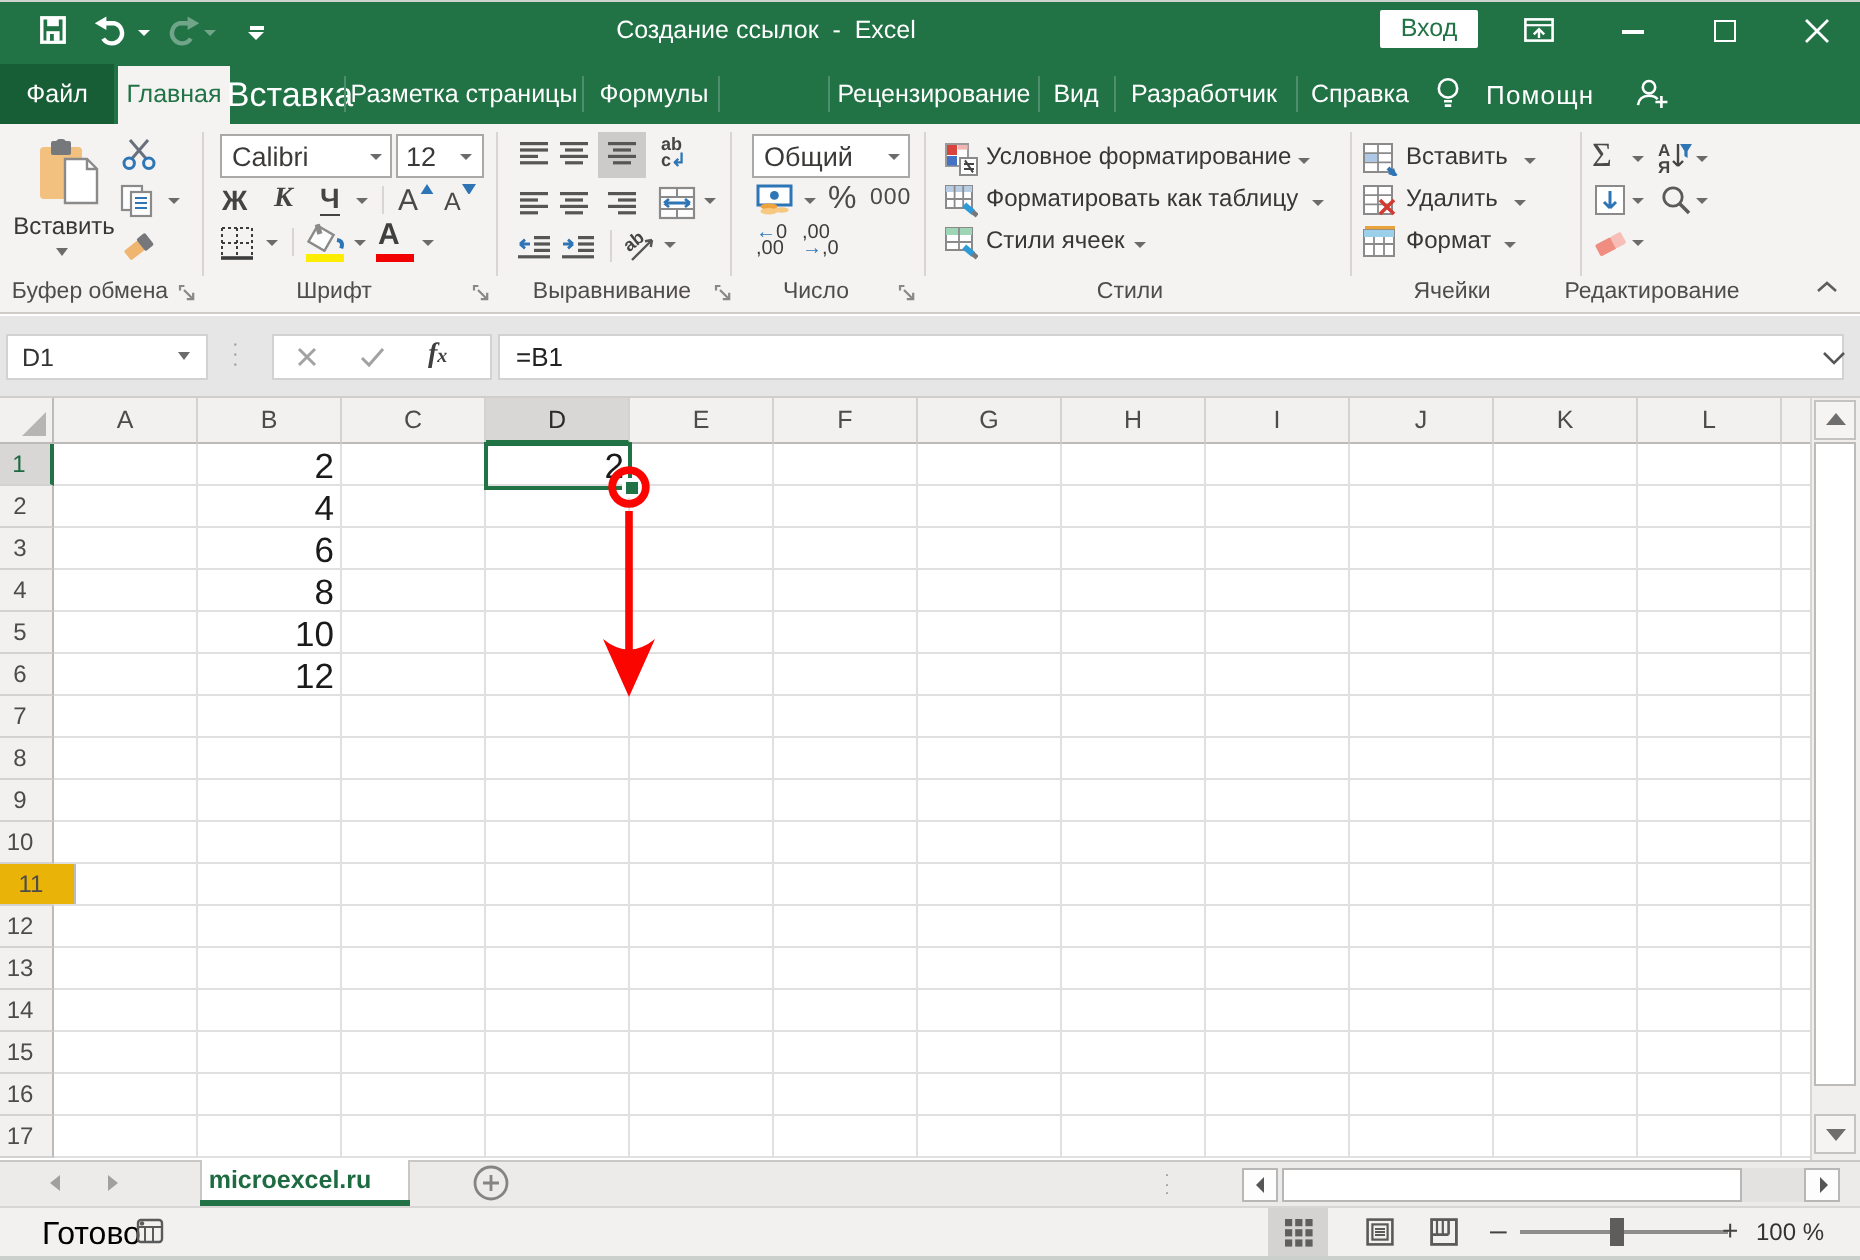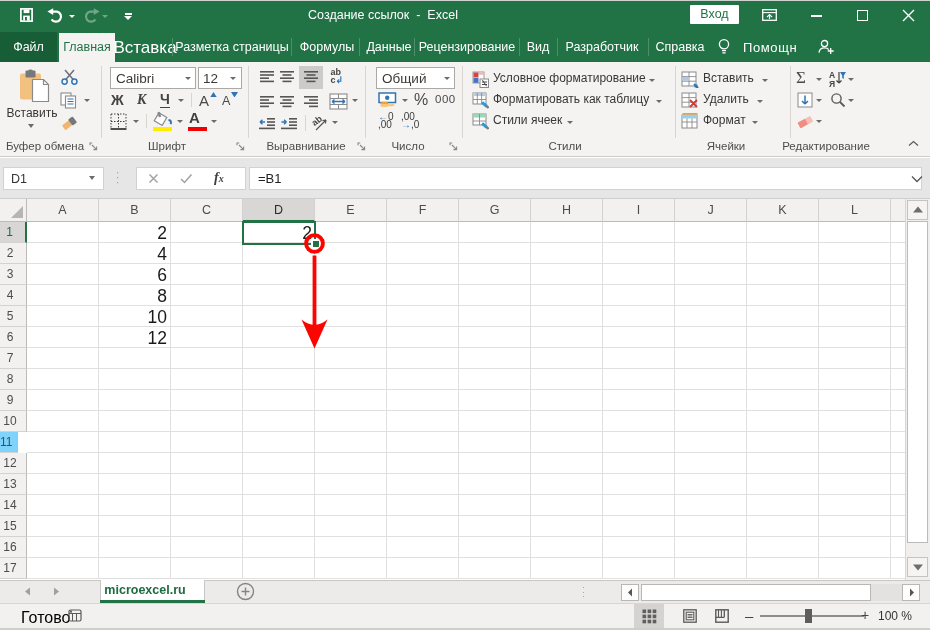--- a/index.html
+++ b/index.html
@@ -52,21 +52,20 @@
 <div class="a" style="left:857px;top:10px;width:11px;height:11px;border:1.4px solid #fff"></div>
 <svg class="a" style="left:902px;top:9px" width="13" height="13" viewBox="0 0 13 13">
  <path d="M1 1 L12 12 M12 1 L1 12" stroke="#fff" stroke-width="1.4"></path>
 </svg>
 <div class="a" style="left:0;top:32px;width:930px;height:30px;background:#217346"></div>
 <div class="a" style="left:0;top:32px;width:57px;height:30px;background:#175d35;color:#fff;font-size:12.5px;text-align:center;line-height:30px">Файл</div>
 <div class="a" style="left:59px;top:33px;width:56px;height:29px;background:#f4f3f2;color:#217346;font-size:12.5px;text-align:center;line-height:29px">Главная</div>
 <div class="a" style="left:55px;top:32px;width:180px;color:#fff;font-size:17px;text-align:center;line-height:31px">Вставка</div>
 <div class="a" style="left:142px;top:32px;width:180px;color:#fff;font-size:12.5px;text-align:center;line-height:31px">Разметка страницы</div>
 <div class="a" style="left:237px;top:32px;width:180px;color:#fff;font-size:12.5px;text-align:center;line-height:31px">Формулы</div>
-<div class="a" style="left:299px;top:32px;width:180px;color:#fff;font-size:12.5px;text-align:center;line-height:31px">Данные</div>
 <div class="a" style="left:377px;top:32px;width:180px;color:#fff;font-size:12.5px;text-align:center;line-height:31px">Рецензирование</div>
 <div class="a" style="left:448px;top:32px;width:180px;color:#fff;font-size:12.5px;text-align:center;line-height:31px">Вид</div>
 <div class="a" style="left:512px;top:32px;width:180px;color:#fff;font-size:12.5px;text-align:center;line-height:31px">Разработчик</div>
 <div class="a" style="left:590px;top:32px;width:180px;color:#fff;font-size:12.5px;text-align:center;line-height:31px">Справка</div>
 <div class="a" style="left:171.5px;top:38px;width:1px;height:18px;background:#4d8f6c"></div>
 <div class="a" style="left:291px;top:38px;width:1px;height:18px;background:#4d8f6c"></div>
 <div class="a" style="left:358.5px;top:38px;width:1px;height:18px;background:#4d8f6c"></div>
 <div class="a" style="left:414px;top:38px;width:1px;height:18px;background:#4d8f6c"></div>
 <div class="a" style="left:518.5px;top:38px;width:1px;height:18px;background:#4d8f6c"></div>
 <div class="a" style="left:557px;top:38px;width:1px;height:18px;background:#4d8f6c"></div>
@@ -401,21 +400,21 @@
 <div class="a" style="left:0;top:222px;width:27px;height:21px;background:#d8d7d5;border-right:2px solid #217346;border-bottom:1px solid #d4d2d0;color:#1d6a42;font-size:12px;text-align:center;line-height:20px;padding-right:6px">1</div>
 <div class="a" style="left:0;top:243px;width:27px;height:21px;background:#f2f1f0;border-right:1px solid #bdbbb9;border-bottom:1px solid #d4d2d0;color:#4e4c4a;font-size:12px;text-align:center;line-height:20px;padding-right:6px">2</div>
 <div class="a" style="left:0;top:264px;width:27px;height:21px;background:#f2f1f0;border-right:1px solid #bdbbb9;border-bottom:1px solid #d4d2d0;color:#4e4c4a;font-size:12px;text-align:center;line-height:20px;padding-right:6px">3</div>
 <div class="a" style="left:0;top:285px;width:27px;height:21px;background:#f2f1f0;border-right:1px solid #bdbbb9;border-bottom:1px solid #d4d2d0;color:#4e4c4a;font-size:12px;text-align:center;line-height:20px;padding-right:6px">4</div>
 <div class="a" style="left:0;top:306px;width:27px;height:21px;background:#f2f1f0;border-right:1px solid #bdbbb9;border-bottom:1px solid #d4d2d0;color:#4e4c4a;font-size:12px;text-align:center;line-height:20px;padding-right:6px">5</div>
 <div class="a" style="left:0;top:327px;width:27px;height:21px;background:#f2f1f0;border-right:1px solid #bdbbb9;border-bottom:1px solid #d4d2d0;color:#4e4c4a;font-size:12px;text-align:center;line-height:20px;padding-right:6px">6</div>
 <div class="a" style="left:0;top:348px;width:27px;height:21px;background:#f2f1f0;border-right:1px solid #bdbbb9;border-bottom:1px solid #d4d2d0;color:#4e4c4a;font-size:12px;text-align:center;line-height:20px;padding-right:6px">7</div>
 <div class="a" style="left:0;top:369px;width:27px;height:21px;background:#f2f1f0;border-right:1px solid #bdbbb9;border-bottom:1px solid #d4d2d0;color:#4e4c4a;font-size:12px;text-align:center;line-height:20px;padding-right:6px">8</div>
 <div class="a" style="left:0;top:390px;width:27px;height:21px;background:#f2f1f0;border-right:1px solid #bdbbb9;border-bottom:1px solid #d4d2d0;color:#4e4c4a;font-size:12px;text-align:center;line-height:20px;padding-right:6px">9</div>
 <div class="a" style="left:0;top:411px;width:27px;height:21px;background:#f2f1f0;border-right:1px solid #bdbbb9;border-bottom:1px solid #d4d2d0;color:#4e4c4a;font-size:12px;text-align:center;line-height:20px;padding-right:6px">10</div>
-<div class="a" style="left:0;top:432px;width:18px;height:21px;background:#7dd3fc;border-right:1px solid #bdbbb9;border-bottom:1px solid #d4d2d0;color:#4e4c4a;font-size:12px;text-align:center;line-height:20px;padding-right:6px">11</div>
+<div class="a" style="left:0;top:432px;width:38px;height:21px;background:#eab308;border-right:1px solid #bdbbb9;border-bottom:1px solid #d4d2d0;color:#4e4c4a;font-size:12px;text-align:center;line-height:20px;padding-right:6px">11</div>
 <div class="a" style="left:0;top:453px;width:27px;height:21px;background:#f2f1f0;border-right:1px solid #bdbbb9;border-bottom:1px solid #d4d2d0;color:#4e4c4a;font-size:12px;text-align:center;line-height:20px;padding-right:6px">12</div>
 <div class="a" style="left:0;top:474px;width:27px;height:21px;background:#f2f1f0;border-right:1px solid #bdbbb9;border-bottom:1px solid #d4d2d0;color:#4e4c4a;font-size:12px;text-align:center;line-height:20px;padding-right:6px">13</div>
 <div class="a" style="left:0;top:495px;width:27px;height:21px;background:#f2f1f0;border-right:1px solid #bdbbb9;border-bottom:1px solid #d4d2d0;color:#4e4c4a;font-size:12px;text-align:center;line-height:20px;padding-right:6px">14</div>
 <div class="a" style="left:0;top:516px;width:27px;height:21px;background:#f2f1f0;border-right:1px solid #bdbbb9;border-bottom:1px solid #d4d2d0;color:#4e4c4a;font-size:12px;text-align:center;line-height:20px;padding-right:6px">15</div>
 <div class="a" style="left:0;top:537px;width:27px;height:21px;background:#f2f1f0;border-right:1px solid #bdbbb9;border-bottom:1px solid #d4d2d0;color:#4e4c4a;font-size:12px;text-align:center;line-height:20px;padding-right:6px">16</div>
 <div class="a" style="left:0;top:558px;width:27px;height:21px;background:#f2f1f0;border-right:1px solid #bdbbb9;border-bottom:1px solid #d4d2d0;color:#4e4c4a;font-size:12px;text-align:center;line-height:20px;padding-right:6px">17</div>
 <div class="a" style="left:27px;top:222px;width:878px;height:357px;background-image:repeating-linear-gradient(to right,transparent 0px,transparent 71px,#e0e0e0 71px,#e0e0e0 72px),repeating-linear-gradient(to bottom,transparent 0px,transparent 20px,#e0e0e0 20px,#e0e0e0 21px)"></div>
 <div class="a" style="left:99px;top:222px;width:68px;height:21px;font-size:17.5px;color:#1a1a1a;text-align:right;line-height:23px">2</div>
 <div class="a" style="left:99px;top:243px;width:68px;height:21px;font-size:17.5px;color:#1a1a1a;text-align:right;line-height:23px">4</div>
 <div class="a" style="left:99px;top:264px;width:68px;height:21px;font-size:17.5px;color:#1a1a1a;text-align:right;line-height:23px">6</div>

